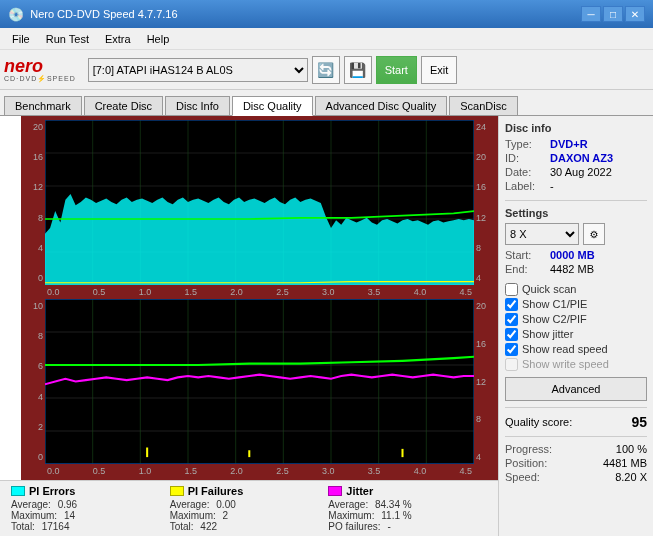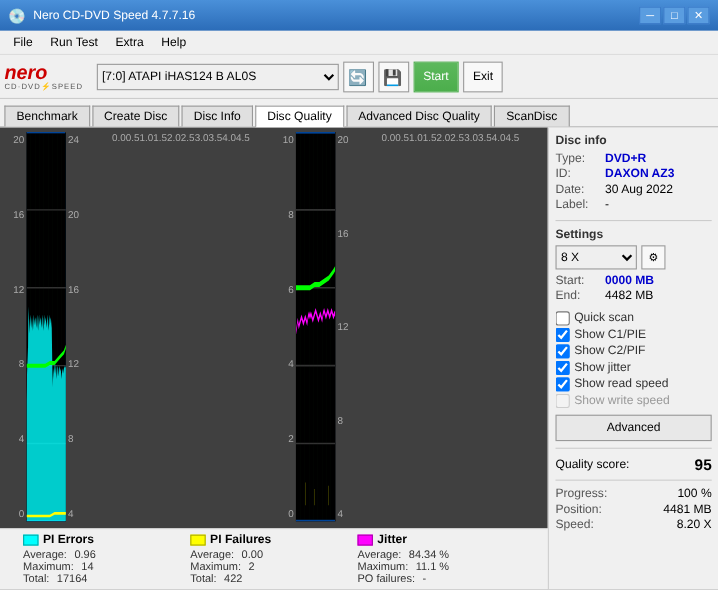--- a/index.html
+++ b/index.html
@@ -24,21 +24,21 @@
 
     
     .tab-bar { background: #f0f0f0; height: 26px; display: flex; align-items: flex-end; padding: 0 4px; border-bottom: 1px solid #999; }
     .tab { padding: 3px 10px; font-size: 11px; cursor: pointer; border: 1px solid #999; border-bottom: none; background: #e0e0e0; margin-right: 2px; }
     .tab.active { background: white; border-bottom: 1px solid white; margin-bottom: -1px; }
 
     
     .main-content { display: flex; height: calc(536px - 28px - 22px - 40px - 26px); background: white; }
 
     
-    .chart-area { flex: 1; background: #404040; padding: 4px; display: flex; flex-direction: row; }
+    .chart-area { flex: 1; background: #7f1d1d; padding: 4px; display: flex; flex-direction: column; margin-left: 21px; }
 
     
     .right-panel { width: 155px; background: #f0f0f0; border-left: 1px solid #ccc; padding: 6px; font-size: 11px; overflow-y: auto; }
     .panel-section { margin-bottom: 8px; }
     .panel-section-title { font-weight: bold; color: #333; margin-bottom: 4px; font-size: 11px; }
     .info-row { display: flex; margin-bottom: 2px; }
     .info-label { width: 45px; color: #555; }
     .info-value { color: #0000cc; font-weight: bold; }
     .info-value.black { color: #000; font-weight: normal; }
     .info-value.dash { color: #000; font-weight: normal; }
@@ -50,21 +50,21 @@
     .checkbox-row label { font-size: 11px; color: #333; }
     .checkbox-row.disabled label { color: #999; }
     .advanced-btn { width: 100%; height: 24px; font-size: 11px; background: #e8e8e8; border: 1px solid #999; cursor: pointer; margin-top: 4px; }
     .quality-row { display: flex; justify-content: space-between; align-items: center; margin-bottom: 4px; }
     .quality-score { font-size: 14px; font-weight: bold; color: #000; }
     .progress-row { display: flex; justify-content: space-between; margin-bottom: 2px; }
     .progress-label { color: #555; }
     .progress-value { color: #000; }
 
     
-    .stats-area { background: #f0f0f0; border-top: 1px solid #ccc; padding: 4px 21px; display: flex; gap: 0; }
+    .stats-area { background: #f0f0f0; border-top: 1px solid #ccc; padding: 4px 11px; display: flex; gap: 0; }
     .stat-group { flex: 1; }
     .stat-group-header { display: flex; align-items: center; gap: 4px; margin-bottom: 2px; }
     .stat-color-box { width: 14px; height: 10px; display: inline-block; }
     .stat-group-name { font-size: 11px; font-weight: bold; }
     .stat-line { font-size: 10px; color: #333; }
 
     
     .legend-pi-errors { background: cyan; border: 1px solid #00aaaa; }
     .legend-pi-failures { background: yellow; border: 1px solid #aaaa00; }
     .legend-jitter { background: magenta; border: 1px solid #aa00aa; }

